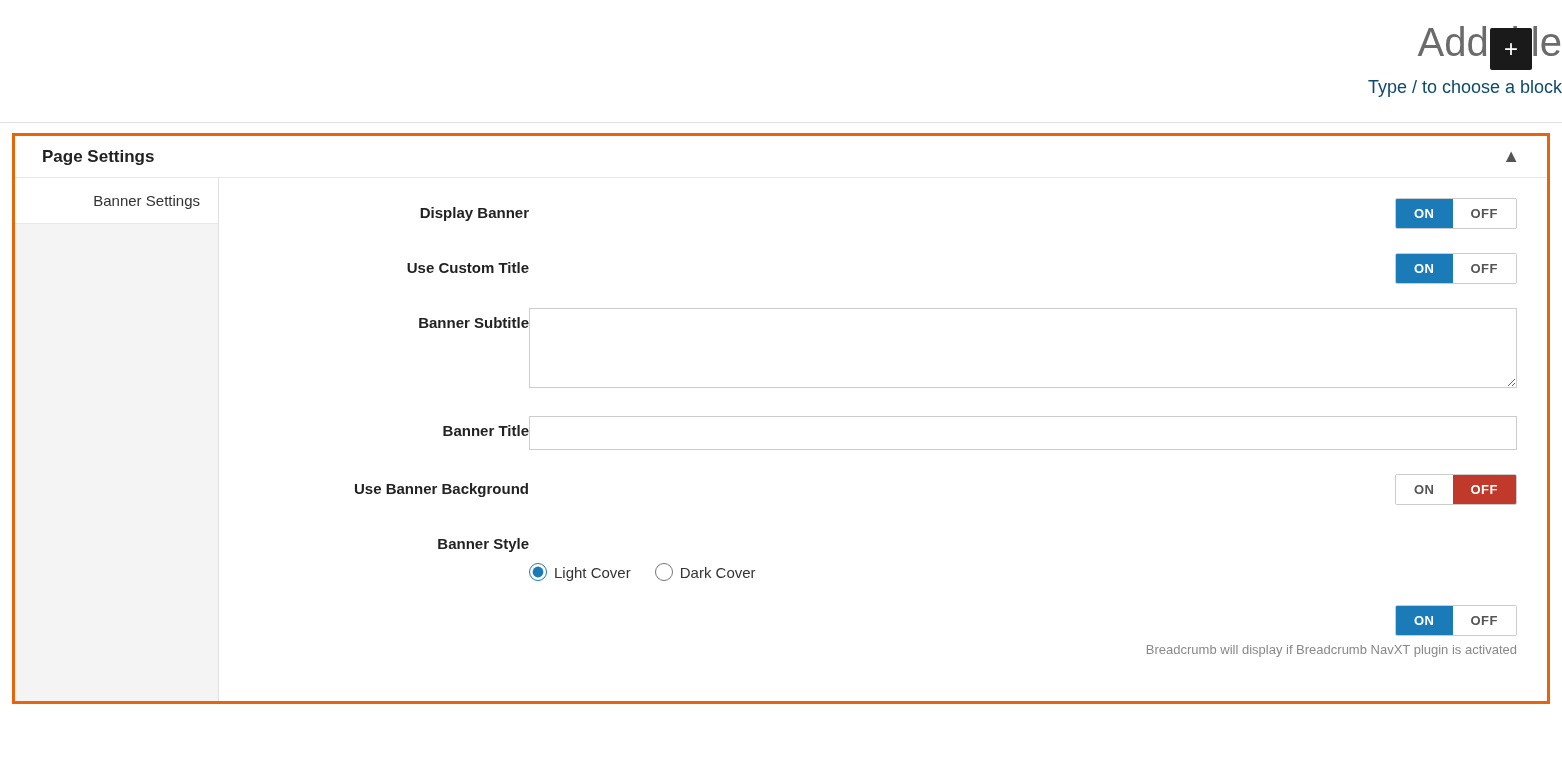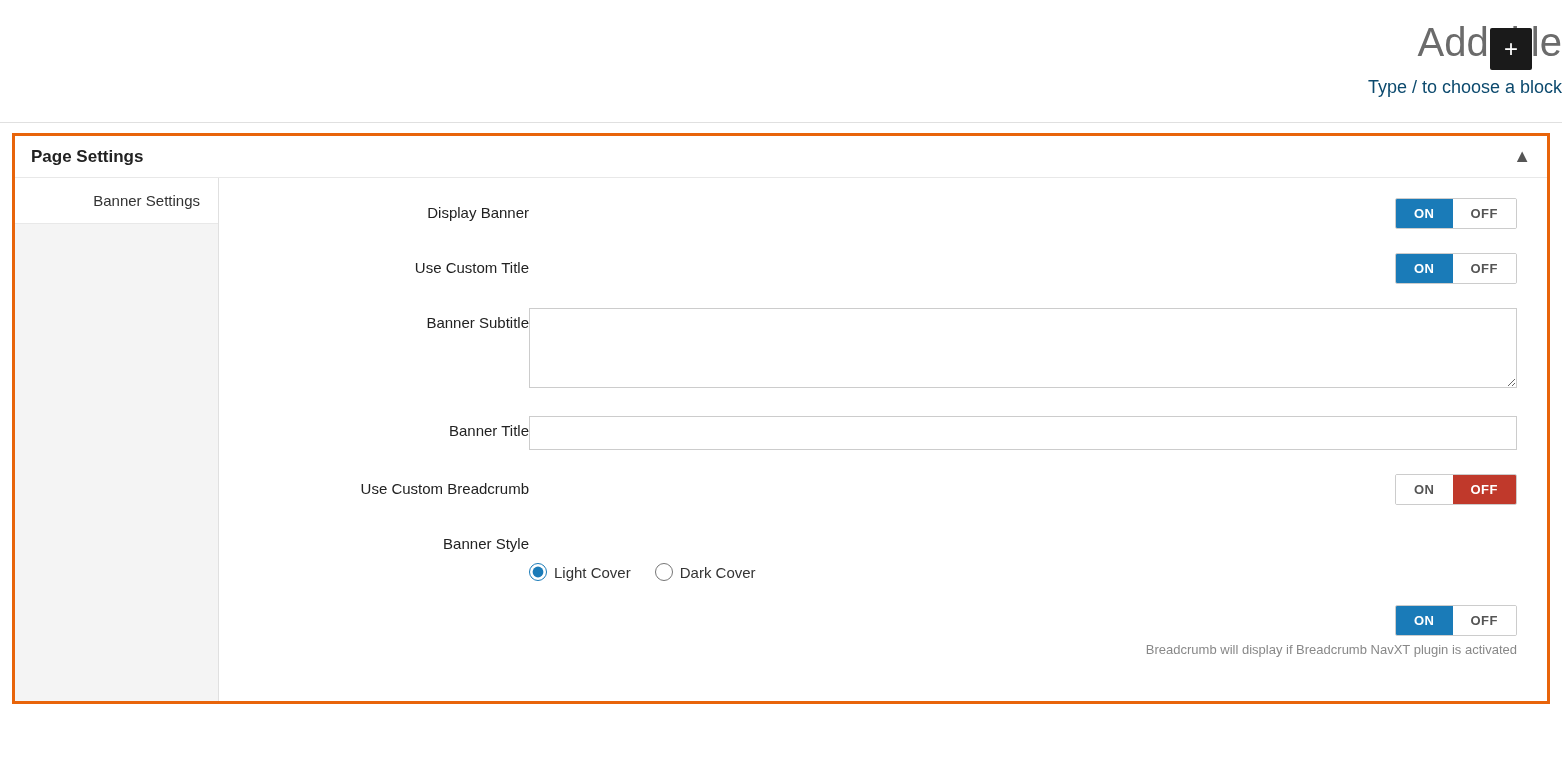--- a/index.html
+++ b/index.html
@@ -55,21 +55,21 @@
       margin: 10px 12px;
       display: flex;
       flex-direction: column;
       min-height: 560px;
     }
 
     .panel-header {
       display: flex;
       justify-content: space-between;
       align-items: center;
-      padding: 10px 16px;
+      padding: 10px 27px;
       background: #fff;
       border-bottom: 1px solid #e8e8e8;
     }
 
     .panel-title {
       font-size: 17px;
       font-weight: 600;
       color: #222;
     }
 
@@ -119,21 +119,21 @@
     .settings-row {
       display: flex;
       align-items: flex-start;
       margin-bottom: 24px;
     }
 
     .settings-label {
       width: 280px;
       flex-shrink: 0;
       font-size: 15px;
-      font-weight: 400;
+      font-weight: 700;
       color: #222;
       padding-top: 6px;
     }
 
     .settings-control {
       flex: 1;
     }
 
     
     .toggle-group {
@@ -279,21 +279,21 @@
       </div>
 
       <div class="settings-row">
         <div class="settings-label">Banner Title</div>
         <div class="settings-control">
           <input type="text" class="text-input" value="" style="">
         </div>
       </div>
 
       <div class="settings-row">
-        <div class="settings-label">Use Custom Breadcrumb</div>
+        <div class="settings-label">Use Banner Background</div>
         <div class="settings-control">
           <div class="toggle-group">
             <button class="toggle-btn inactive">ON</button>
             <button class="toggle-btn off-active">OFF</button>
           </div>
         </div>
       </div>
 
       <div class="settings-row">
         <div class="settings-label">Banner Style</div>

